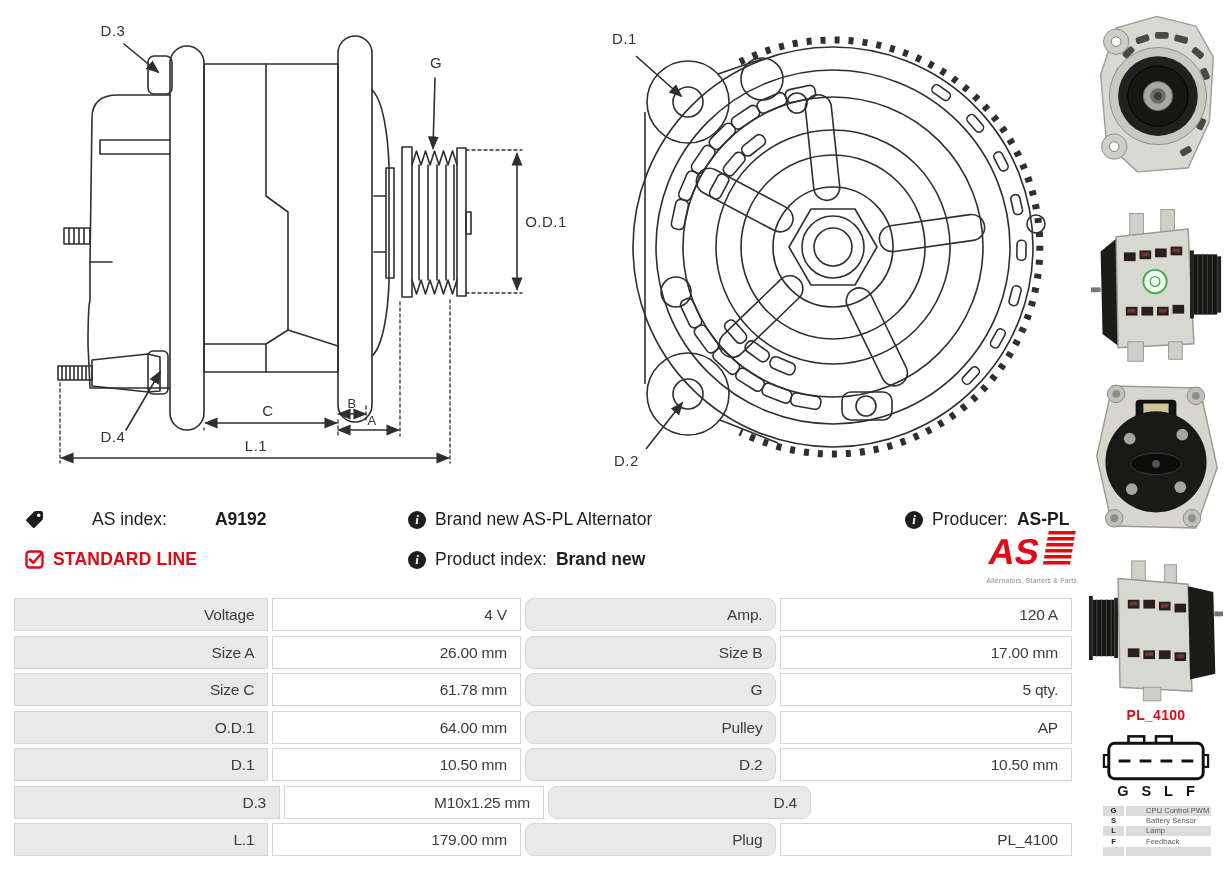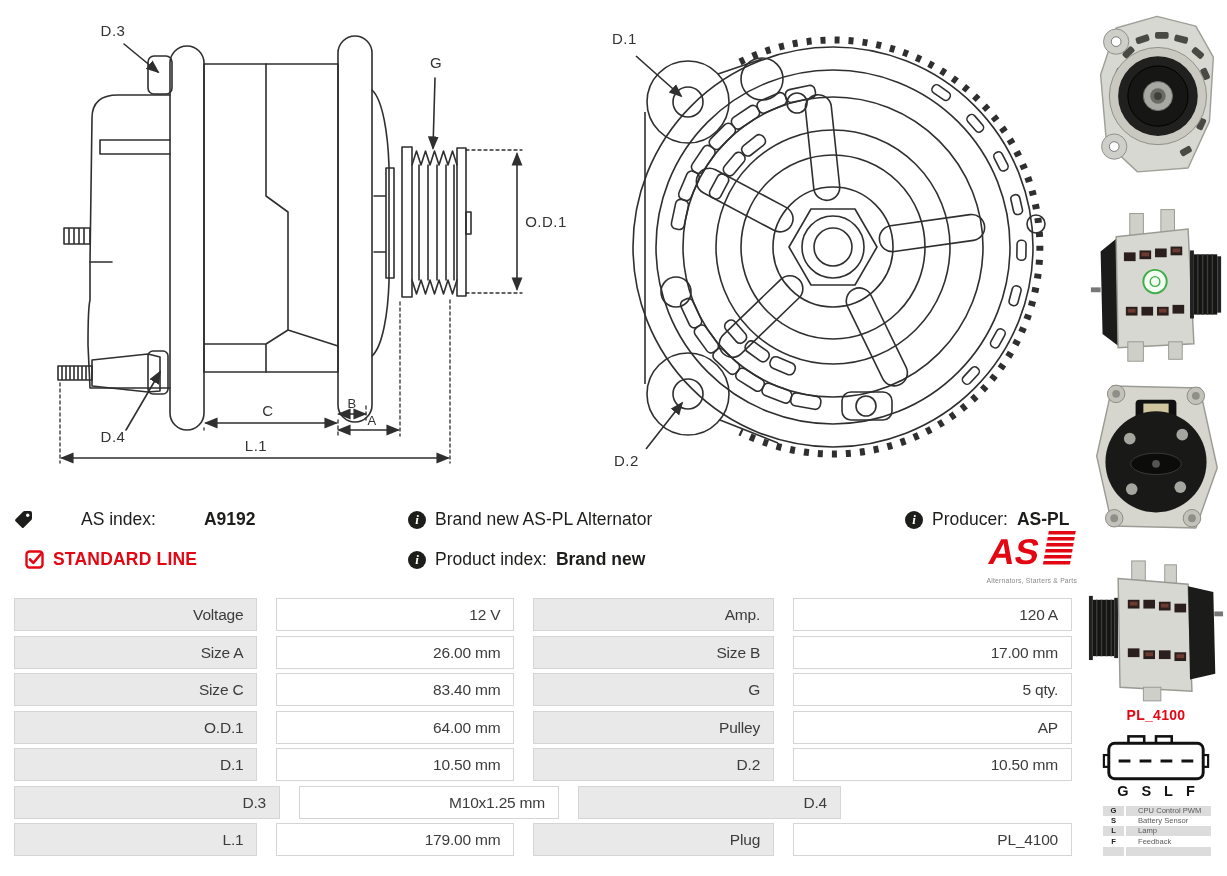--- a/index.html
+++ b/index.html
@@ -28,37 +28,37 @@
   .std-line{color:var(--brand-red);font-weight:bold;letter-spacing:.2px;}
   .i-icon{
     width:18px;height:18px;border-radius:50%;background:#1d1d1b;color:#fff;flex:0 0 18px;
     display:inline-flex;align-items:center;justify-content:center;
     font-family:"Liberation Serif", serif;font-weight:bold;font-style:italic;font-size:13px;line-height:1;
   }
   .logo-tagline{font-size:6.8px;color:#8a8a8a;text-align:right;margin-top:1px;letter-spacing:.2px;}
 
   
   #spec-table{left:14px;top:598px;width:1058px;}
-  .spec-row{display:flex;gap:19px;margin-bottom:4.5px;}
+  .spec-row{display:flex;gap:4px;margin-bottom:4.5px;}
   .cell{
     height:33px;line-height:31px;border:1px solid var(--table-border);
     text-align:right;padding-right:13px;font-size:15.5px;color:var(--table-text);letter-spacing:-0.2px;
     background:#fff;
   }
   .cell.lab{background:var(--table-label-bg);}
-  .c1{width:266px;} .c2{width:260px;} .c3{width:263px;} .c4{width:305px;}
+  .c1{width:266px;} .c2{width:260px;} .c3{width:263px;border-radius:9px;} .c4{width:305px;}
 
   
   .photo{left:1087px;width:138px;}
   .plug-name{left:1085px;top:707px;width:142px;text-align:center;color:var(--brand-red);font-weight:bold;font-size:14px;letter-spacing:.3px;}
   .pins-row{left:1085px;top:783px;width:142px;display:flex;justify-content:center;gap:13px;font-weight:bold;font-size:14.5px;color:#111;}
   #plug-legend{left:1103px;top:806px;width:108px;font-size:7.6px;}
   .leg-row{display:flex;gap:2px;height:9.6px;line-height:9.6px;margin-bottom:0.6px;}
   .leg-pin{width:21px;text-align:center;font-weight:bold;color:#222;}
-  .leg-desc{flex:1;padding-left:12px;color:#5a5a5a;}
+  .leg-desc{flex:1;padding-left:20px;color:#5a5a5a;}
   .leg-row.g .leg-pin,.leg-row.g .leg-desc{background:#dcdcdc;}
 </style>
 </head>
 <body>
 
 <svg id="drawings" class="abs" width="1080" height="492" viewBox="0 0 1080 492">
   <defs>
     <marker id="mA" viewBox="0 0 10 10" refX="8.5" refY="5" markerWidth="8.5" markerHeight="8.5" orient="auto-start-reverse">
       <path d="M0,1 L10,5 L0,9 z" fill="#2f2f2f"></path>
     </marker>
@@ -264,21 +264,21 @@
     <line x1="636" y1="56" x2="681" y2="96" marker-end="url(#mA)"></line>
     <line x1="646" y1="449" x2="682" y2="403" marker-end="url(#mA)"></line>
   </g>
 
   <g fill="#333" font-size="15" stroke="none" letter-spacing="0.5">
     <text x="612" y="44">D.1</text>
     <text x="614" y="466">D.2</text>
   </g>
 </svg>
 
-<div class="abs info-row" style="left:14px;top:509px;gap:48px;">
+<div class="abs info-row" style="left:25px;top:509px;gap:48px;">
   <svg width="19" height="19" viewBox="0 0 19 19">
     <path d="M1.5,9.2 L9,1.7 Q9.7,1 10.7,1 L16,1 Q18,1 18,3 L18,8.3 Q18,9.3 17.3,10 L9.8,17.5 Q8.8,18.5 7.8,17.5 L1.5,11.2 Q0.5,10.2 1.5,9.2 Z" fill="#1d1d1b"></path>
     <circle cx="13.7" cy="5.3" r="1.7" fill="#fff"></circle>
   </svg>
   <span>AS index:</span>
   <b>A9192</b>
 </div>
 
 <div class="abs info-row" style="left:25px;top:549px;">
   <svg width="19" height="19" viewBox="0 0 19 19">
@@ -316,33 +316,33 @@
       <rect x="64" y="25" width="27" height="3.6" fill="#e30613"></rect>
       <rect x="64" y="31" width="27" height="3.6" fill="#e30613"></rect>
     </g>
   </svg>
   <div class="logo-tagline">Alternators, Starters &amp; Parts</div>
 </div>
 
 <div id="spec-table" class="abs">
   <div class="spec-row">
     <div class="cell lab c1">Voltage</div>
-    <div class="cell c2">12 V</div>
+    <div class="cell c2">4 V</div>
     <div class="cell lab c3">Amp.</div>
     <div class="cell c4">120 A</div>
   </div>
   <div class="spec-row">
     <div class="cell lab c1">Size A</div>
     <div class="cell c2">26.00 mm</div>
     <div class="cell lab c3">Size B</div>
     <div class="cell c4">17.00 mm</div>
   </div>
   <div class="spec-row">
     <div class="cell lab c1">Size C</div>
-    <div class="cell c2">83.40 mm</div>
+    <div class="cell c2">61.78 mm</div>
     <div class="cell lab c3">G</div>
     <div class="cell c4">5 qty.</div>
   </div>
   <div class="spec-row">
     <div class="cell lab c1">O.D.1</div>
     <div class="cell c2">64.00 mm</div>
     <div class="cell lab c3">Pulley</div>
     <div class="cell c4">AP</div>
   </div>
   <div class="spec-row">

